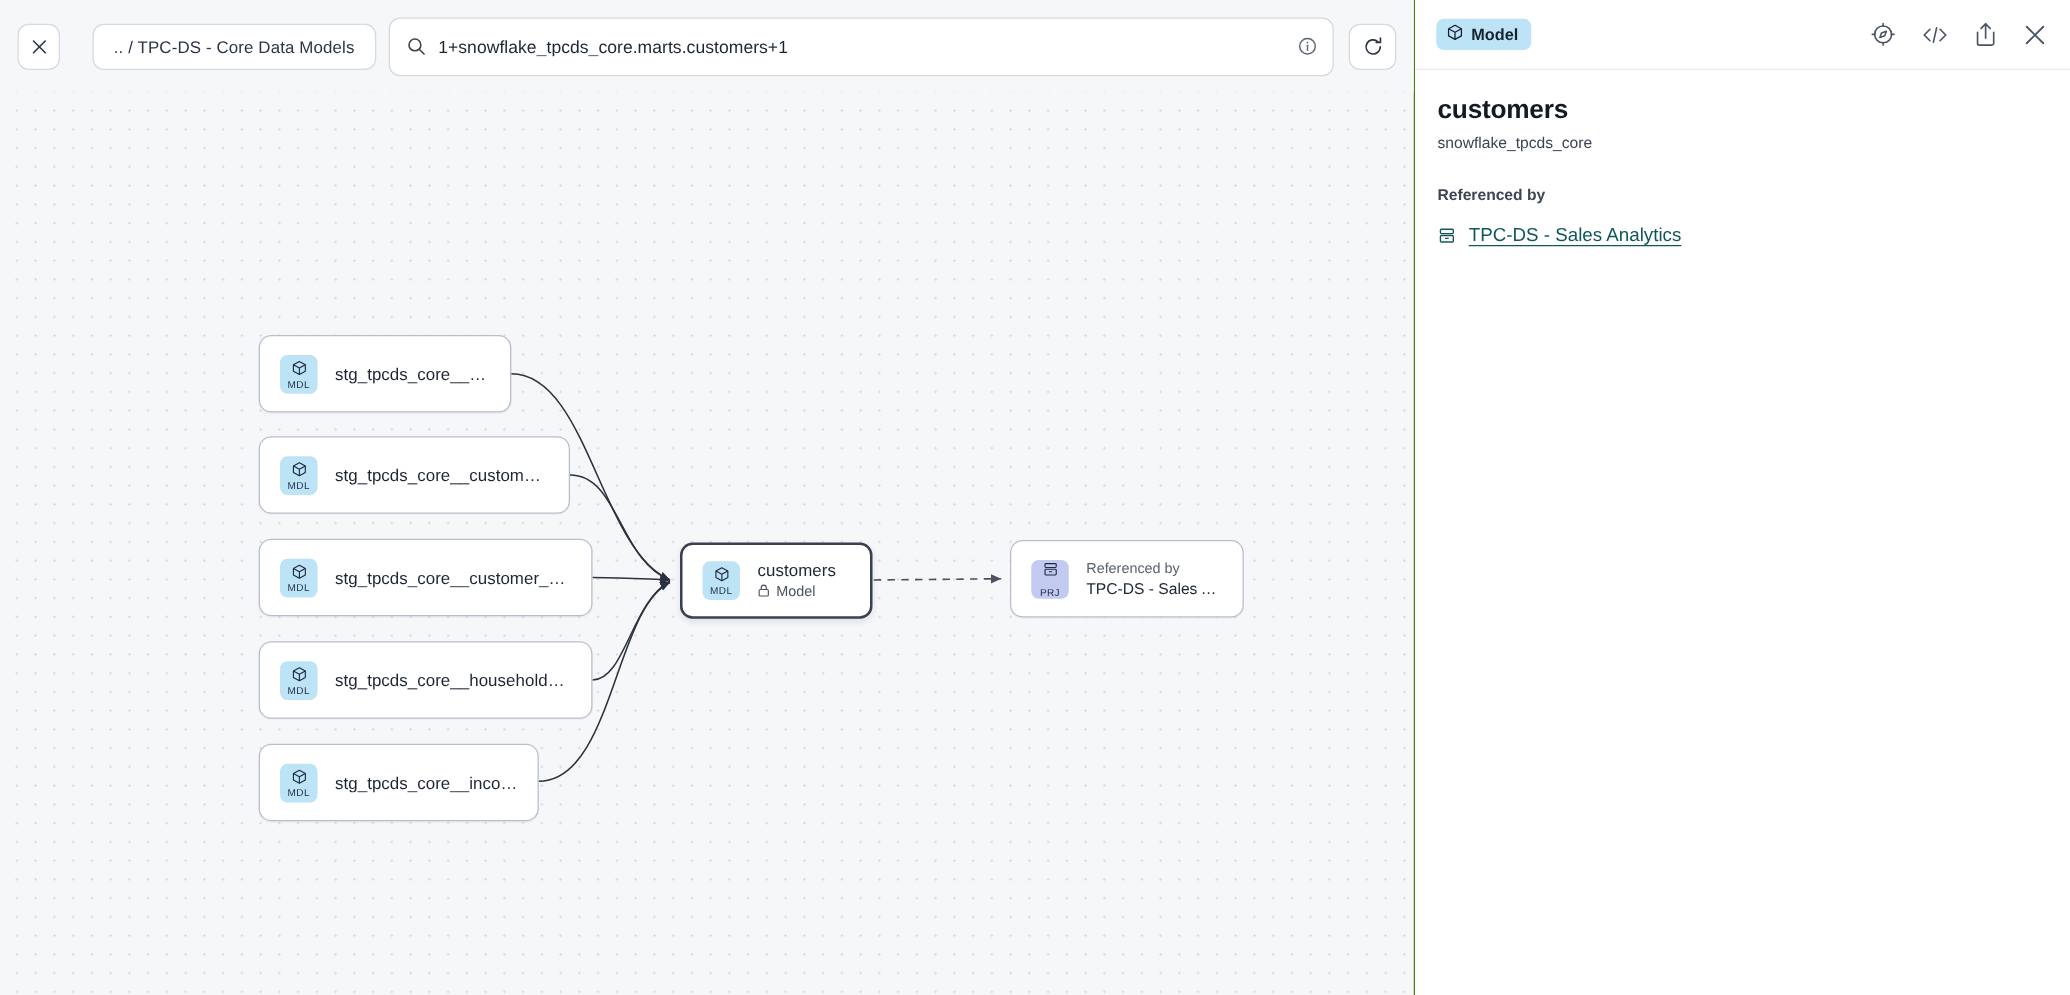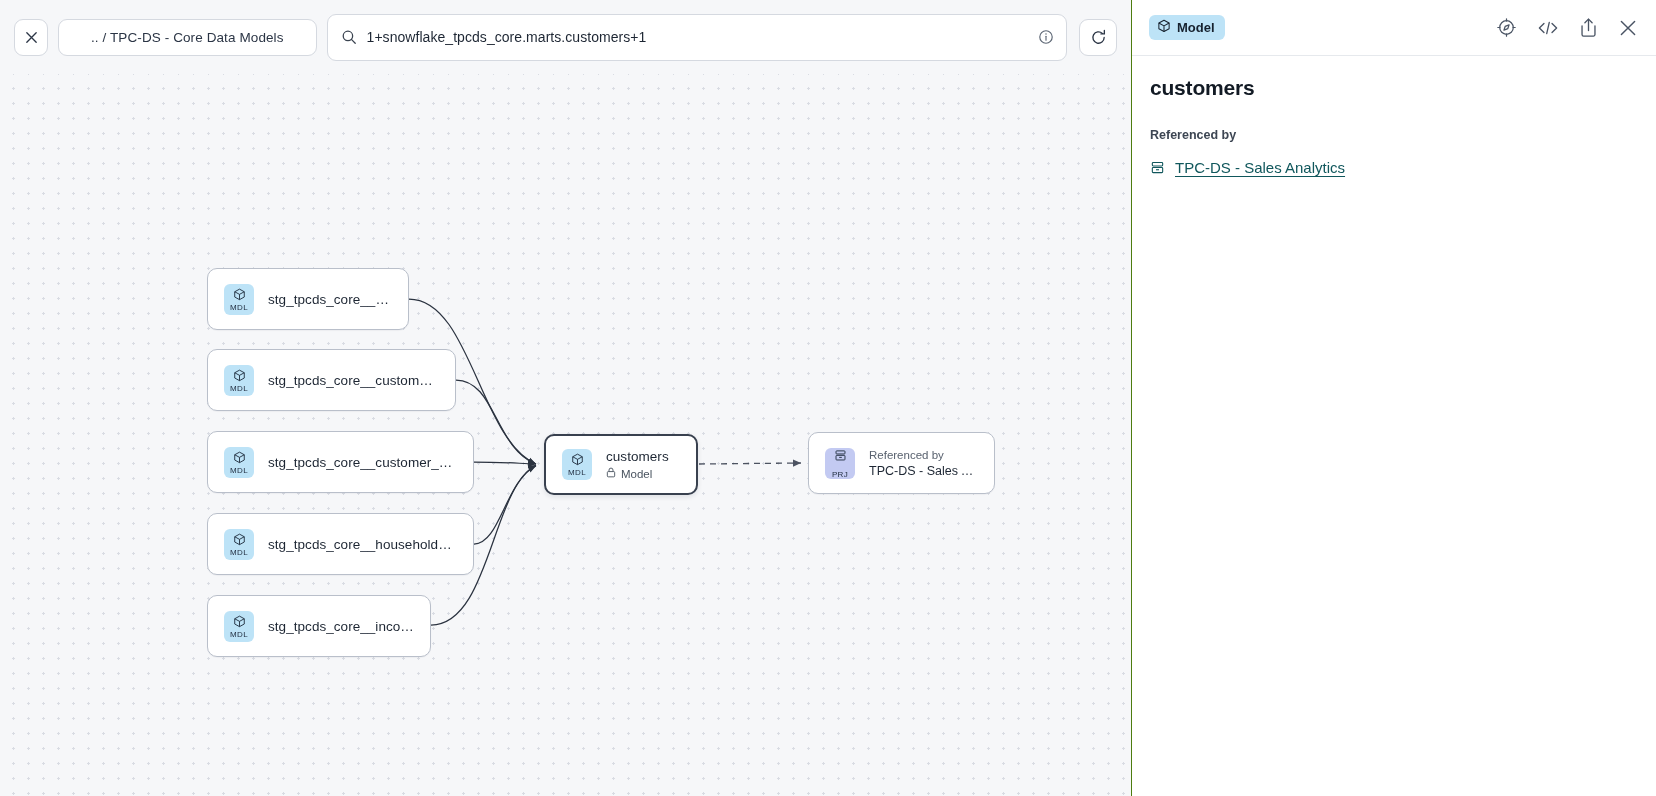--- a/index.html
+++ b/index.html
@@ -33,22 +33,23 @@
   .tb-btn {
     background: #ffffff;
     border: 1px solid #d5d9e0;
     border-radius: 9px;
     height: 37px;
     display: flex; align-items: center; justify-content: center;
     cursor: pointer;
   }
   #close-btn { width: 34px; }
   #breadcrumb-btn {
-    padding: 0 32px; font-size: 13.5px; color: #2b3545; white-space: nowrap;
+    padding: 0 16px; font-size: 13.5px; color: #2b3545; white-space: nowrap;
     letter-spacing: .1px;
+    margin-left: 16px;
   }
   #search-box {
     flex: 1 1 auto;
     background: #ffffff;
     border: 1px solid #d5d9e0;
     border-radius: 9px;
     height: 47px;
     display: flex; align-items: center;
     padding: 0 12px 0 13px;
     gap: 10px;
@@ -392,20 +393,21 @@
         <span class="hbtn">
           <svg width="20" height="20" viewBox="0 0 20 20" fill="none" stroke="#4a5464" stroke-width="1.45" stroke-linecap="round">
             <path d="M3.4 3.4 L16.6 16.6 M16.6 3.4 L3.4 16.6"></path>
           </svg>
         </span>
       </div>
     </div>
 
     <div id="panel-title">
       <div id="model-name">customers</div>
+      <div id="model-source">snowflake_tpcds_core</div>
     </div>
 
 
     <div id="panel-body">
       <div id="ref-label">Referenced by</div>
       <div id="ref-list">
         <div class="ref-item">
           <span class="ref-ico">
             <svg width="15" height="15" viewBox="0 0 18 18" fill="none" stroke="#10575c" stroke-width="1.3" stroke-linejoin="round">
               <rect x="2.8" y="2.9" width="12.4" height="4.2" rx="1"></rect>

